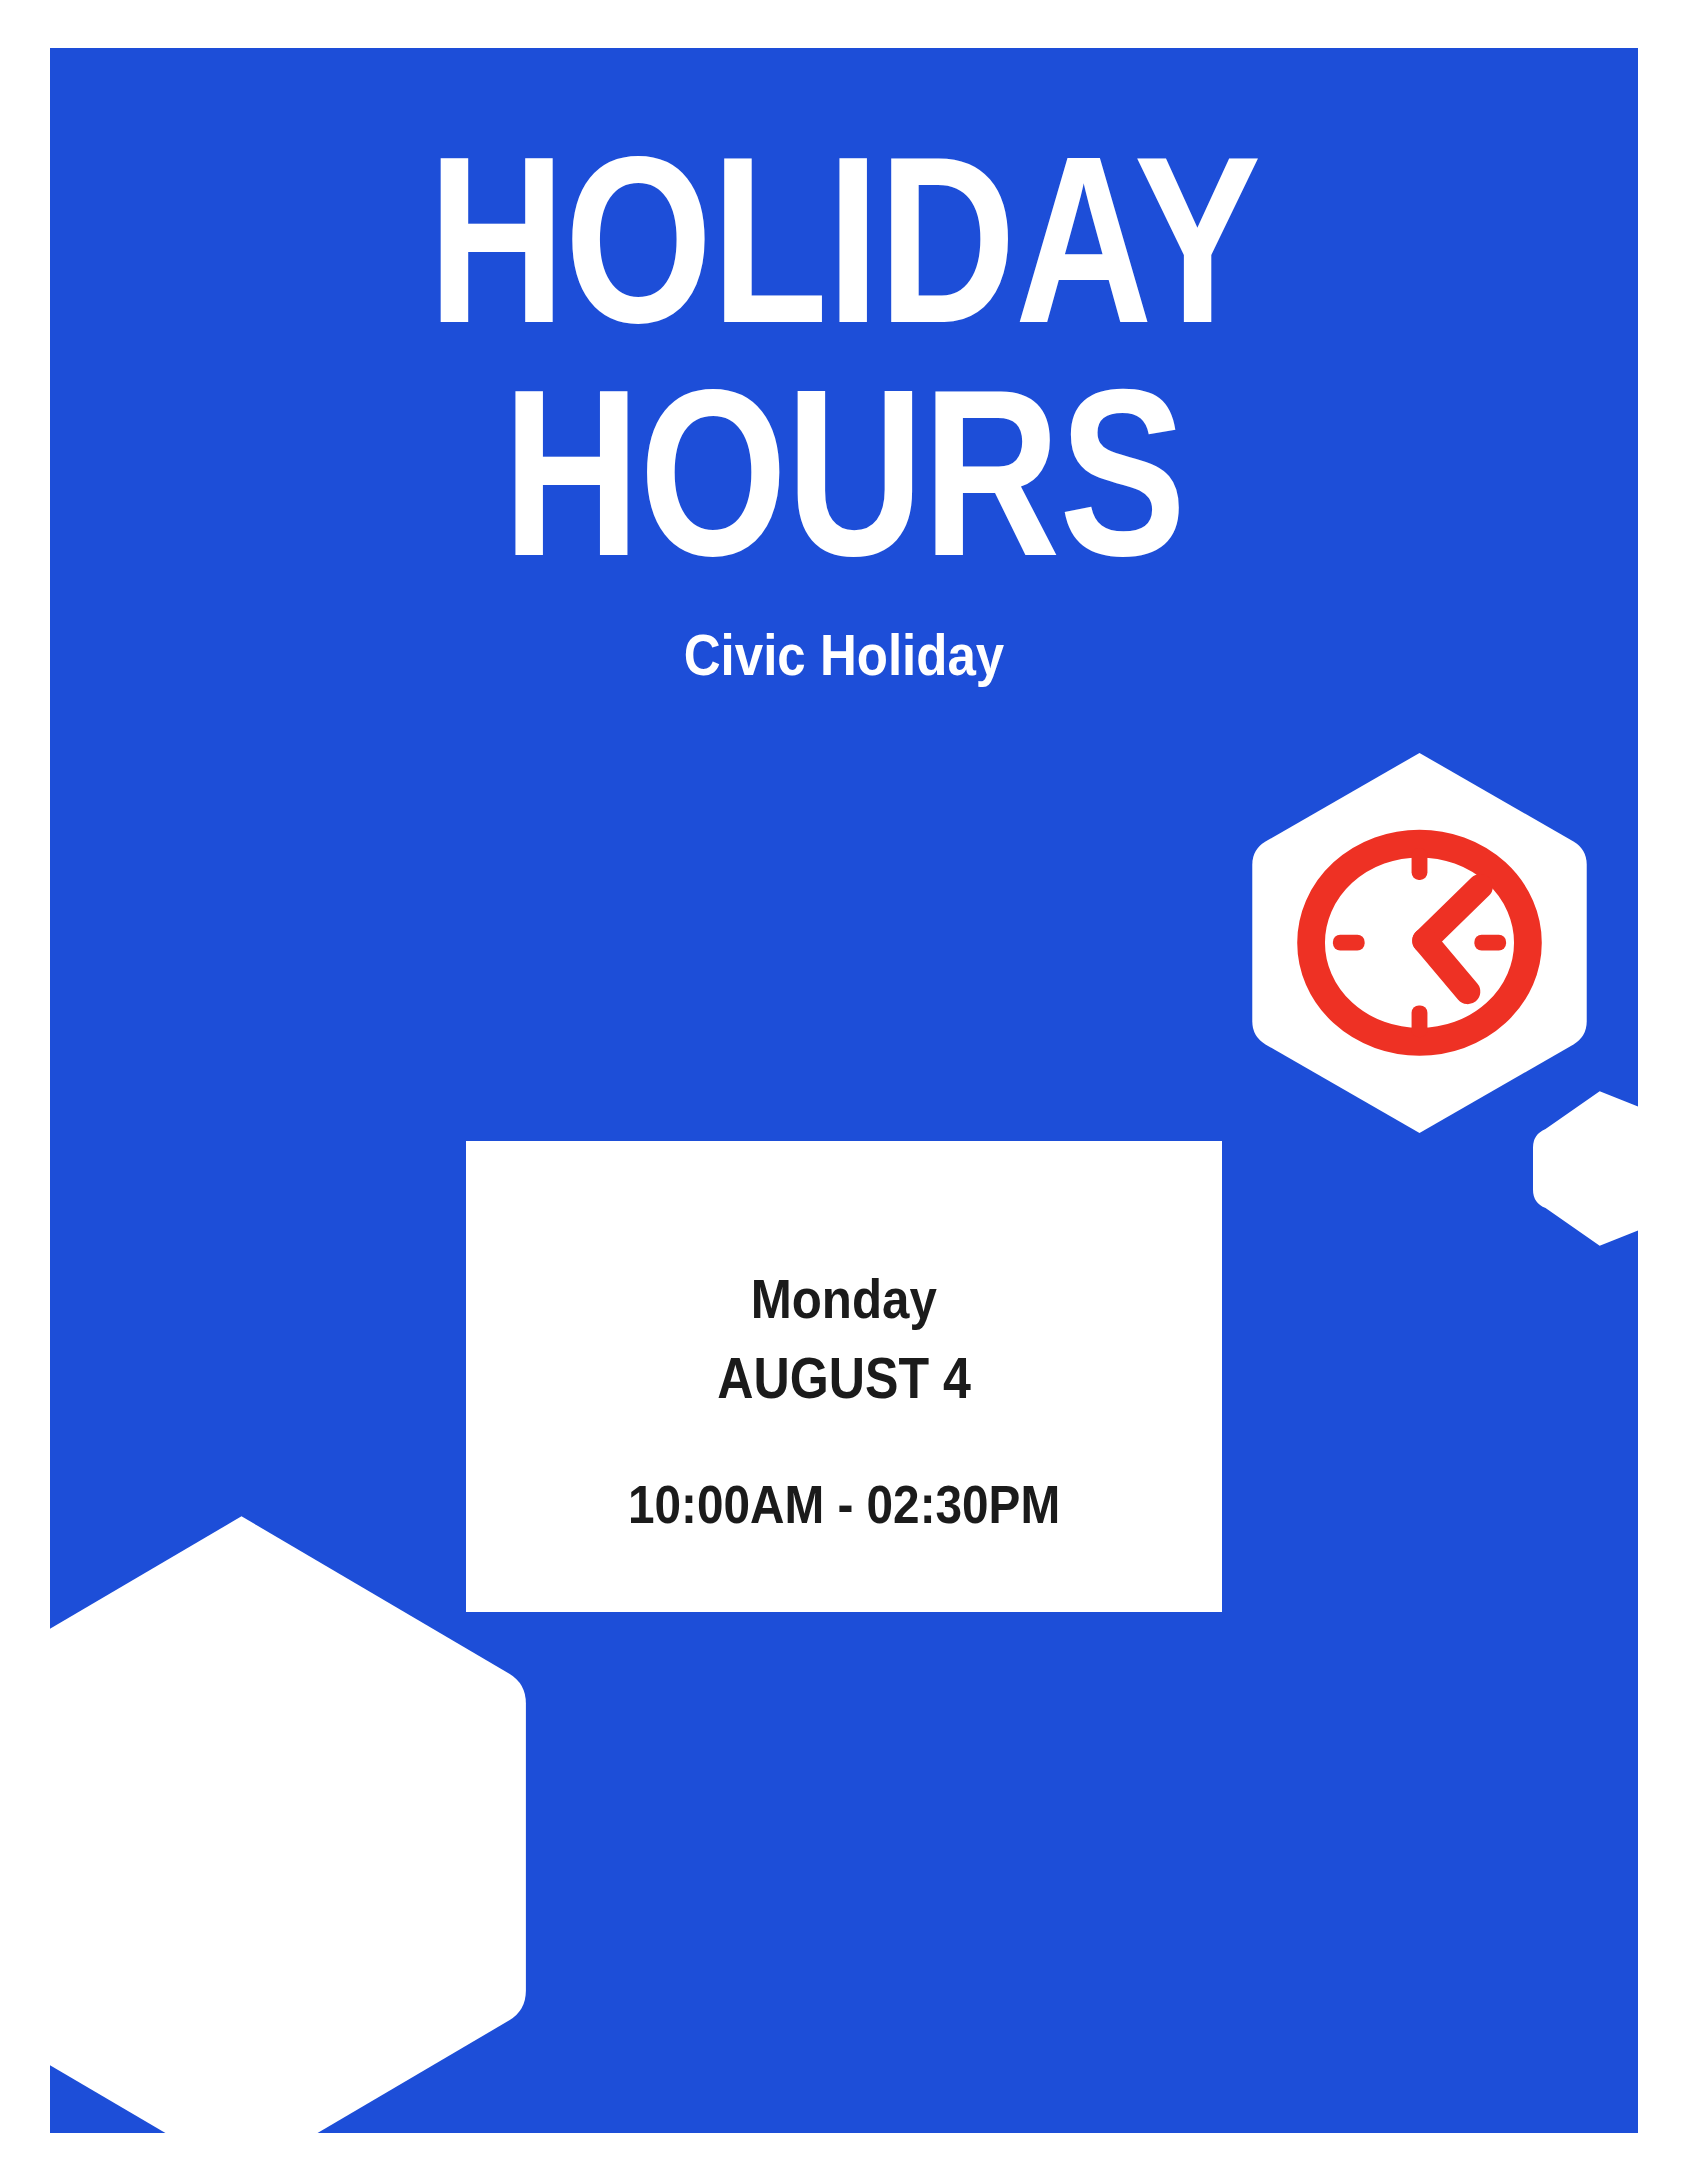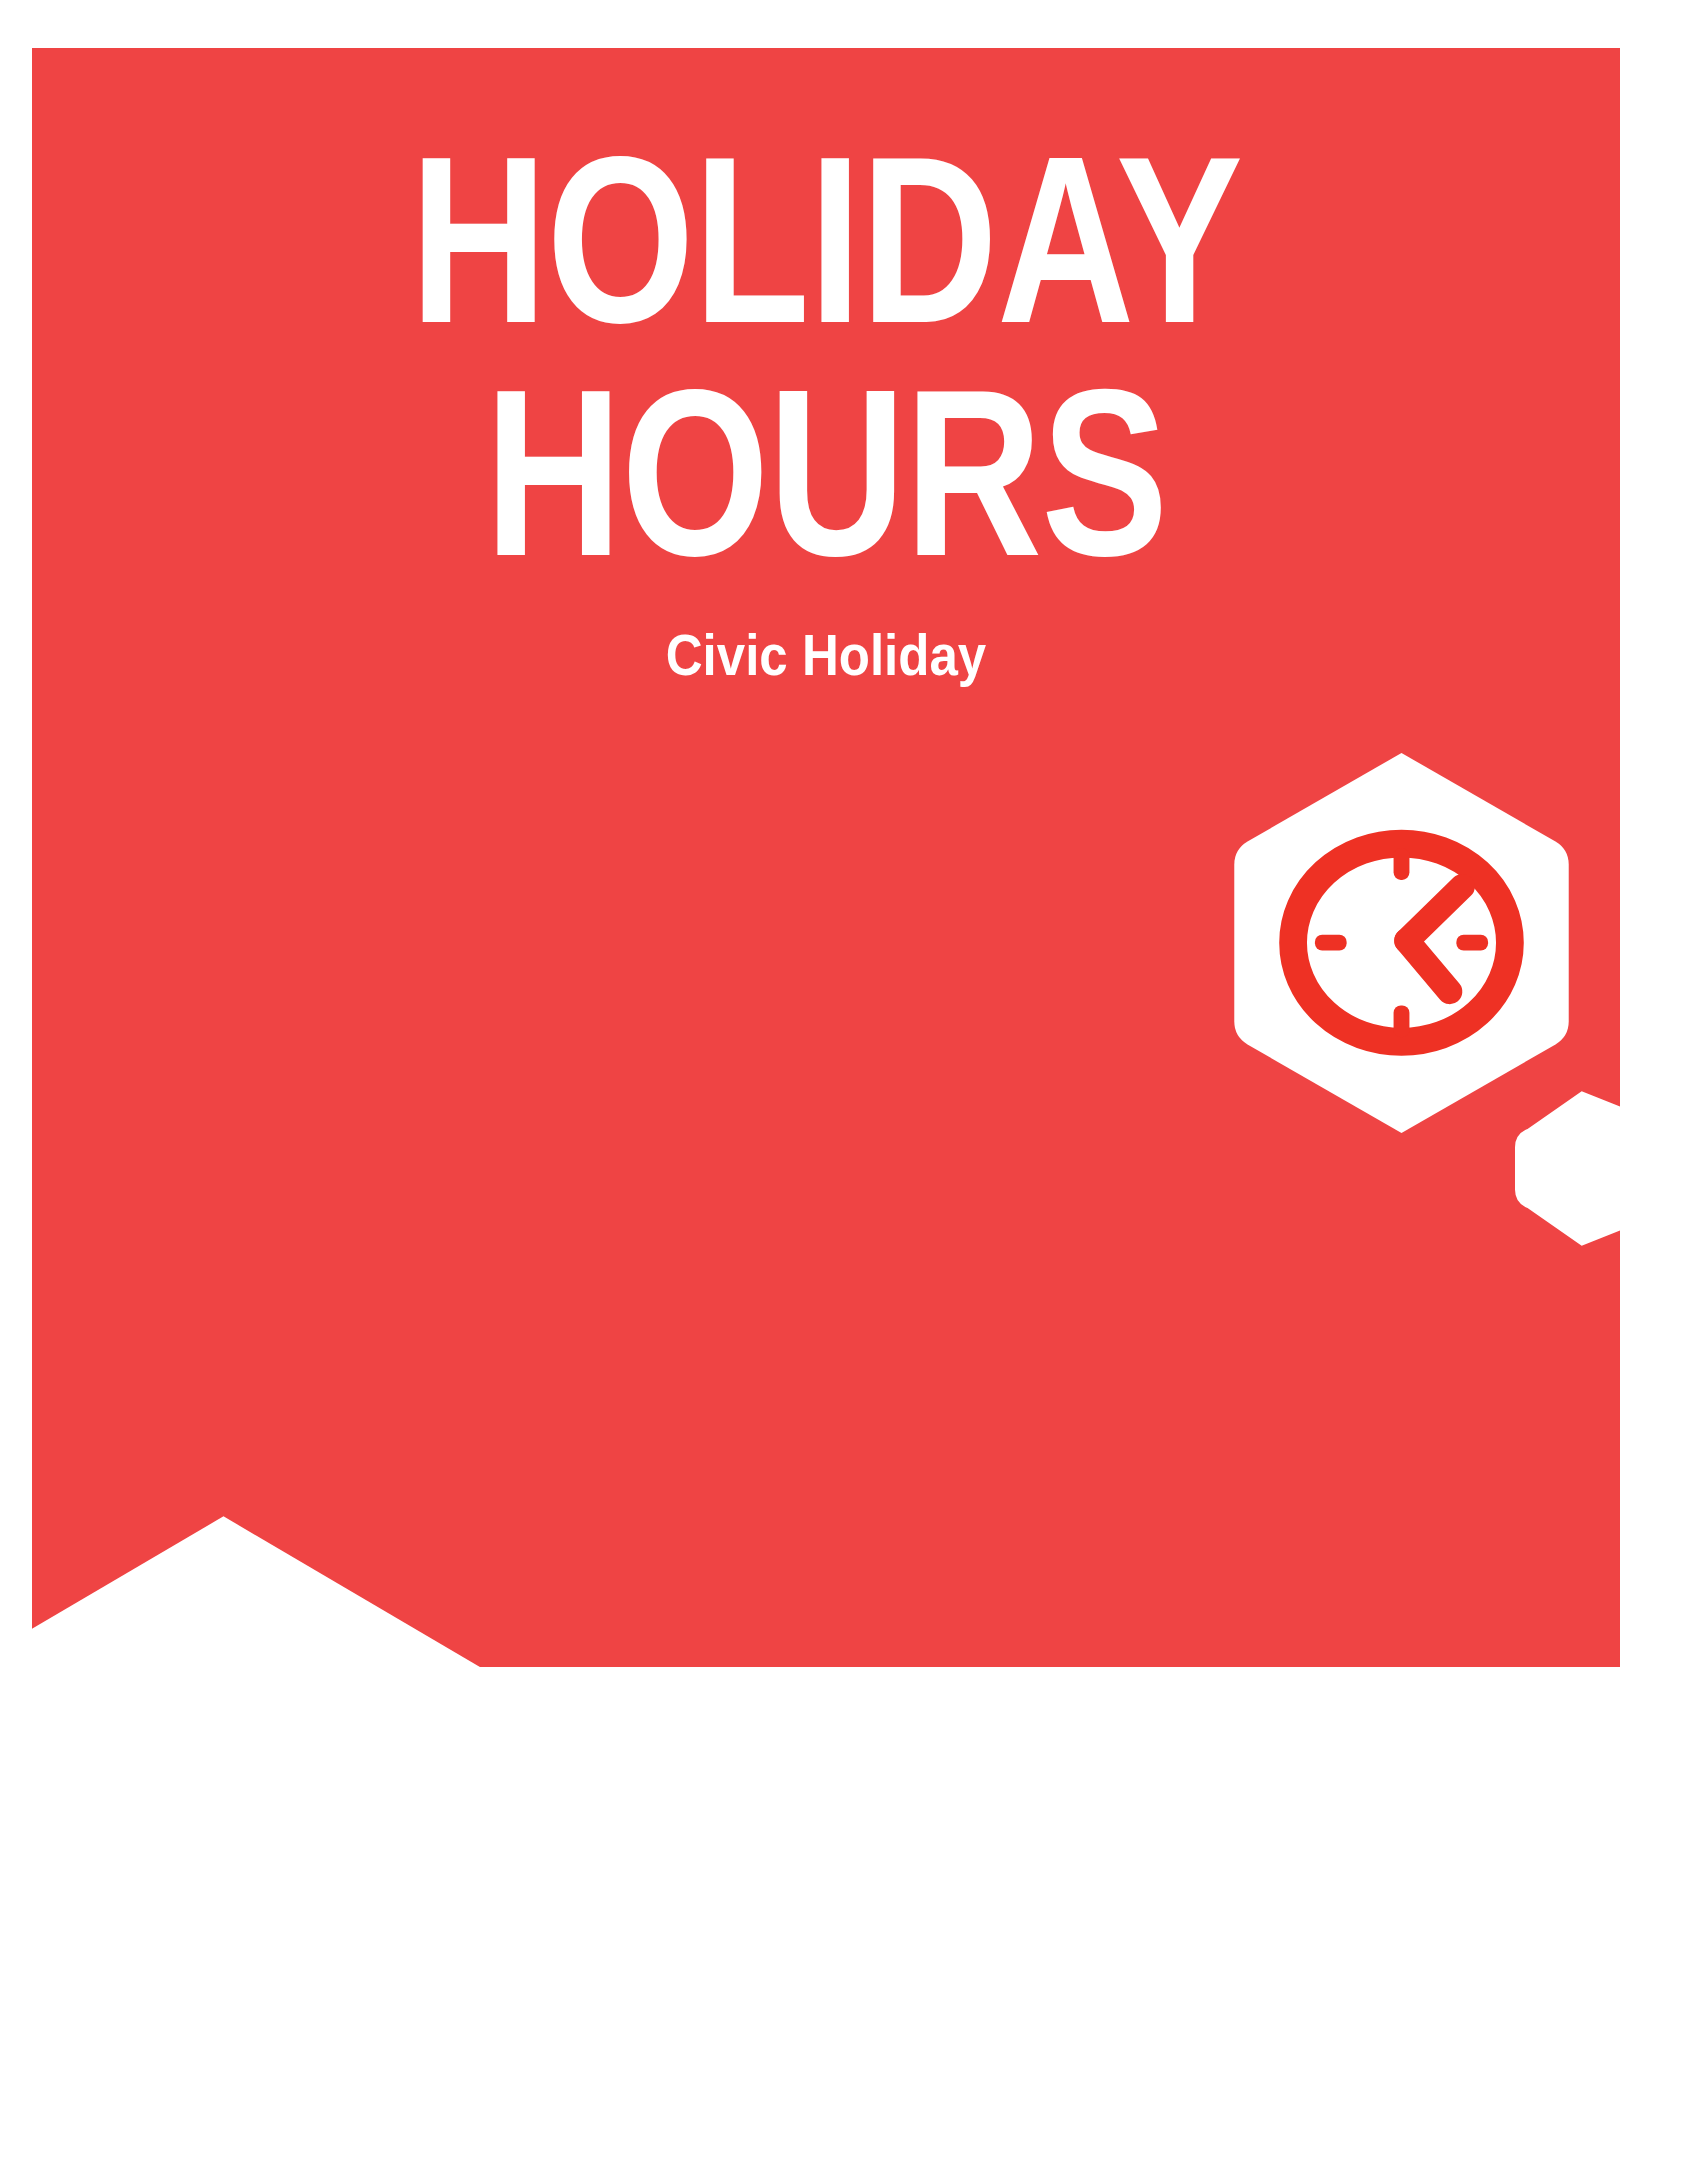--- a/index.html
+++ b/index.html
@@ -19,25 +19,25 @@
     position: relative;
     width: 1687px;
     height: 2183px;
     background: #ffffff;
     overflow: hidden;
   }
 
   
   .red-panel {
     position: absolute;
-    left: 32px;
+    left: 50px;
     top: 48px;
     width: 1588px;
-    height: 1619px;
-    background: #ef4444;
+    height: 2085px;
+    background: #1d4ed8;
     overflow: hidden;
   }
 
   
   .headline-block {
     position: absolute;
     left: 0;
     top: 79px;
     width: 1588px;
     text-align: center;
@@ -177,16 +177,21 @@
         <path d="M101 3 L243 60 Q262 68 262 88 L262 152 Q262 172 243 180 L101 237 Q101 237 101 237 L19 180 Q0 172 0 152 L0 88 Q0 68 19 60 Z" fill="#FFFFFF"></path>
       </svg>
     </div>
 
     <div class="hex hex-corner">
       <svg viewBox="0 0 860 1010" width="569" height="668" aria-hidden="true">
         <path d="M430 5 L835 243 Q860 258 860 288 L860 722 Q860 752 835 767 L430 1005 L25 767 Q0 752 0 722 L0 288 Q0 258 25 243 Z" fill="#FFFFFF"></path>
       </svg>
     </div>
 
+    <div class="info-card">
+      <div class="card-weekday">Monday</div>
+      <div class="card-date">AUGUST 4</div>
+      <div class="card-time">10:00AM - 02:30PM</div>
+    </div>
 
   </div>
 </div>
 
 
 </body></html>

